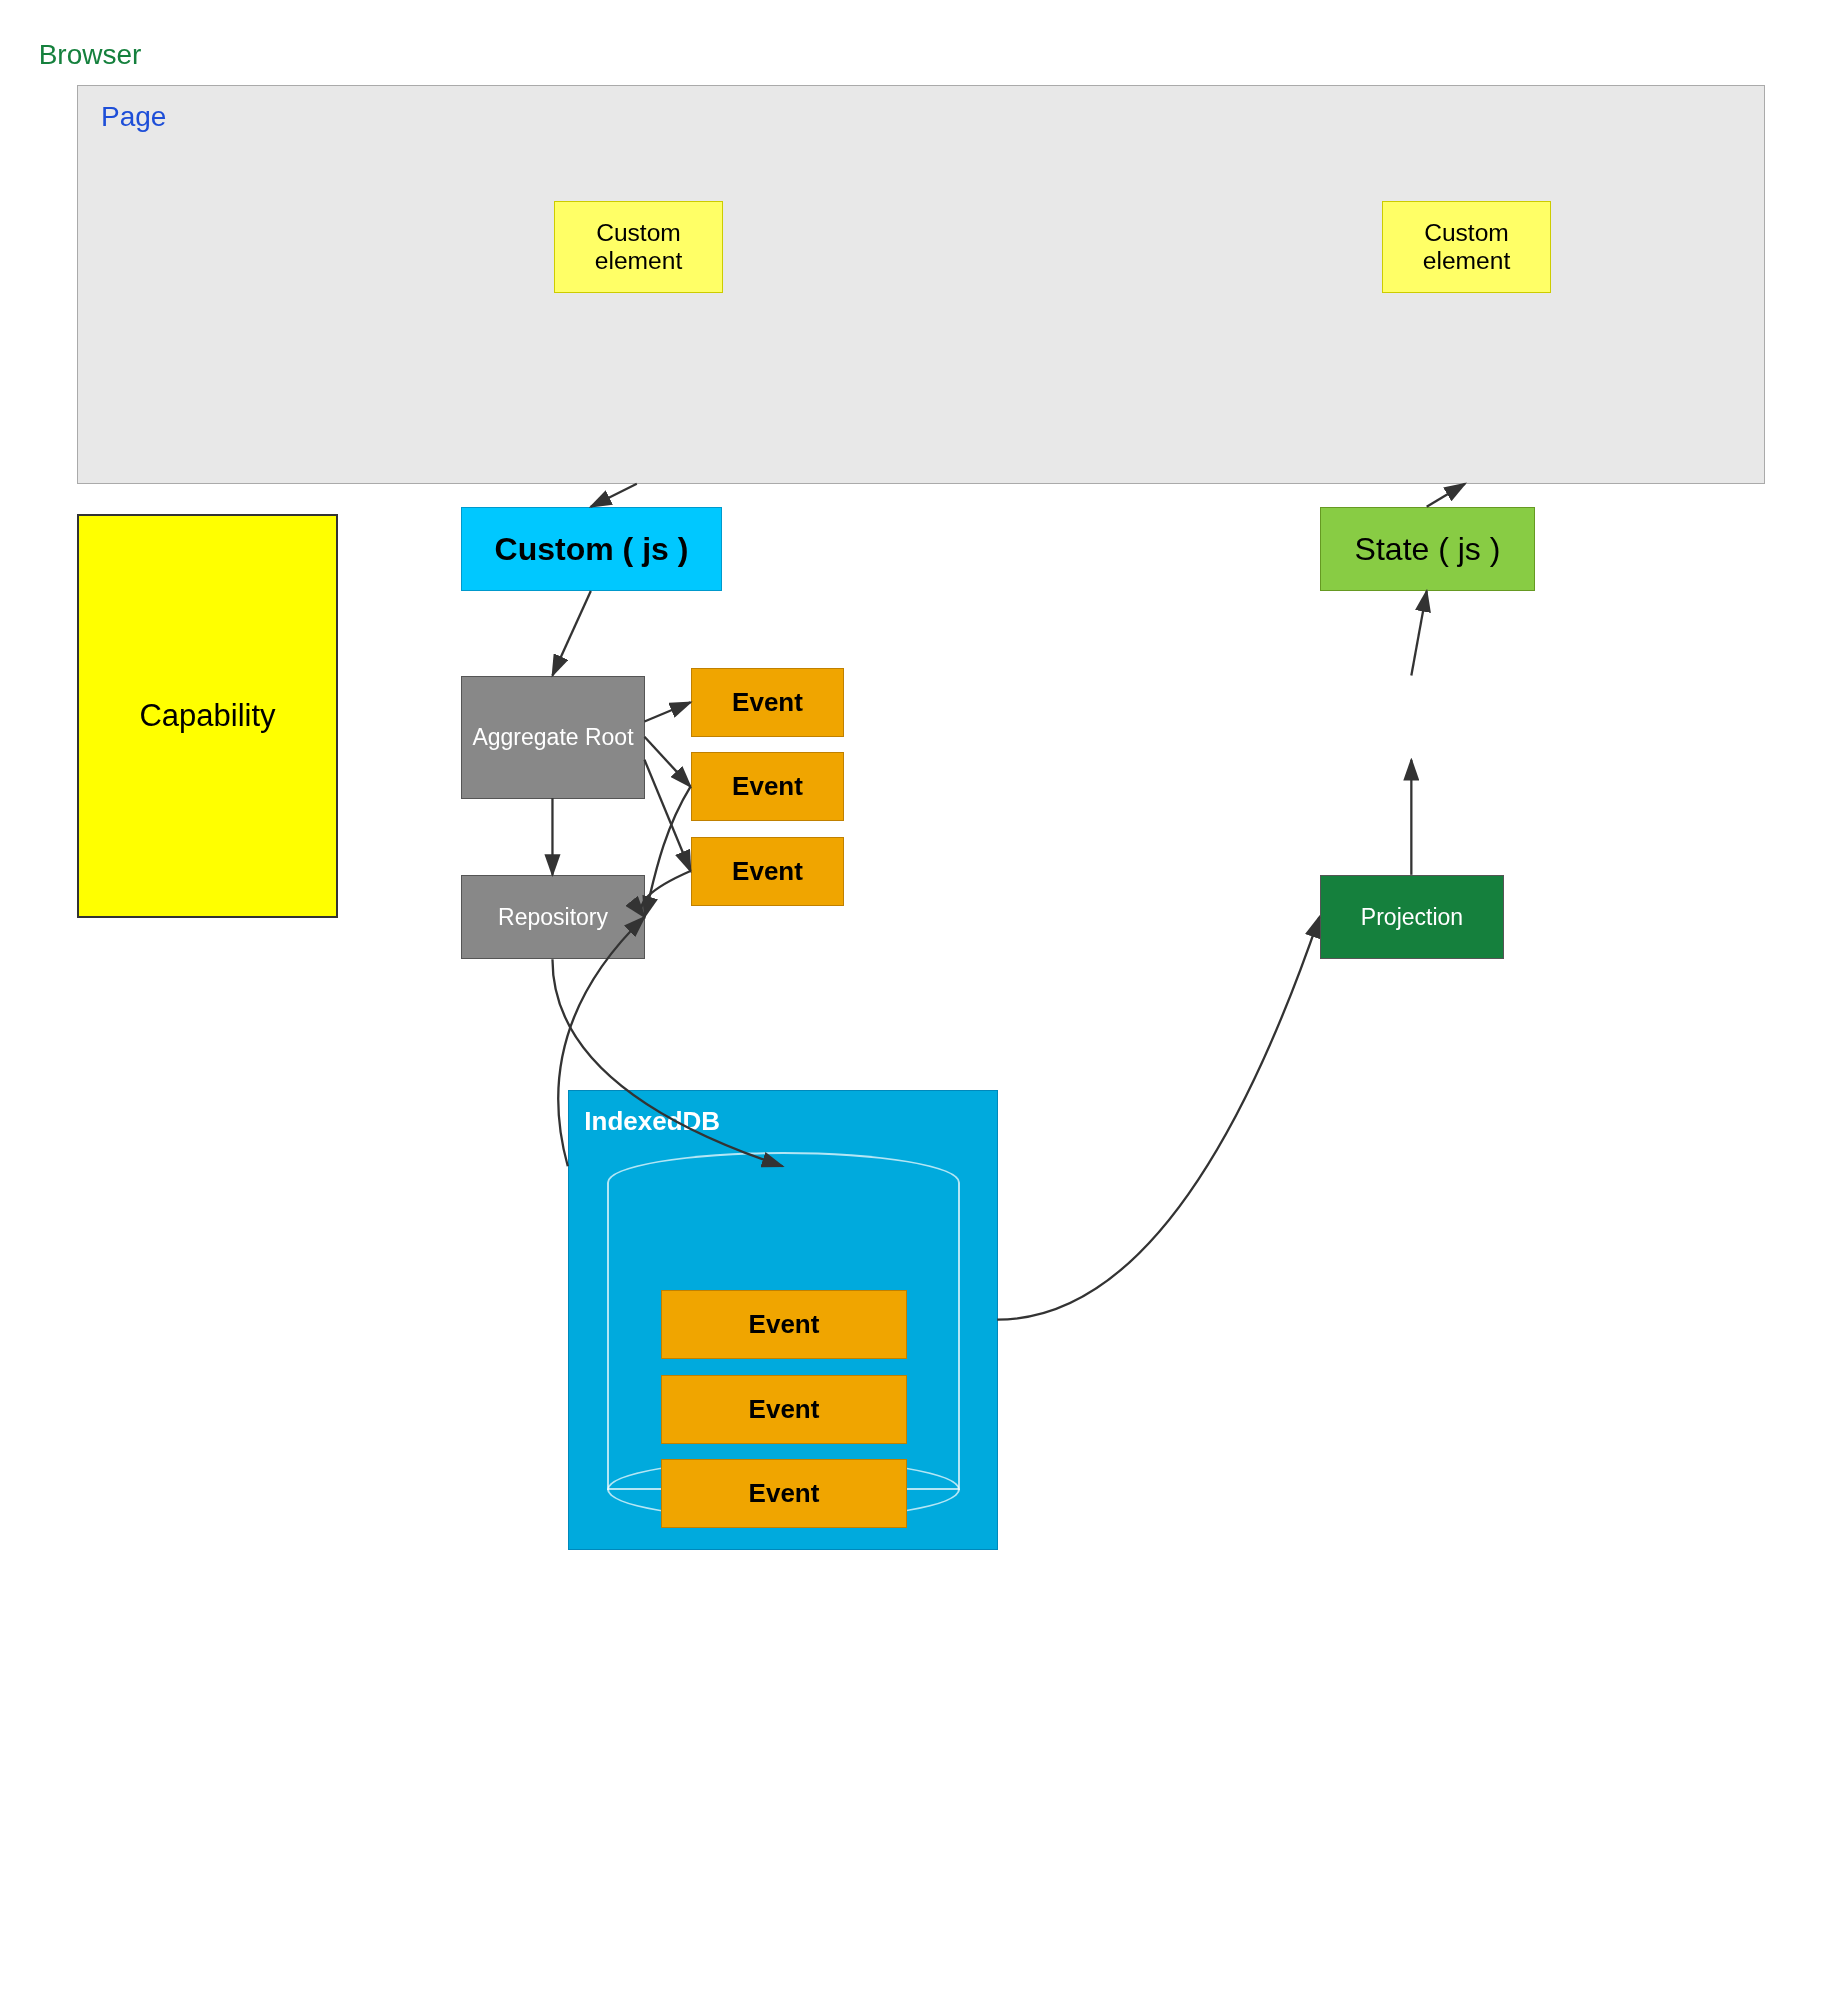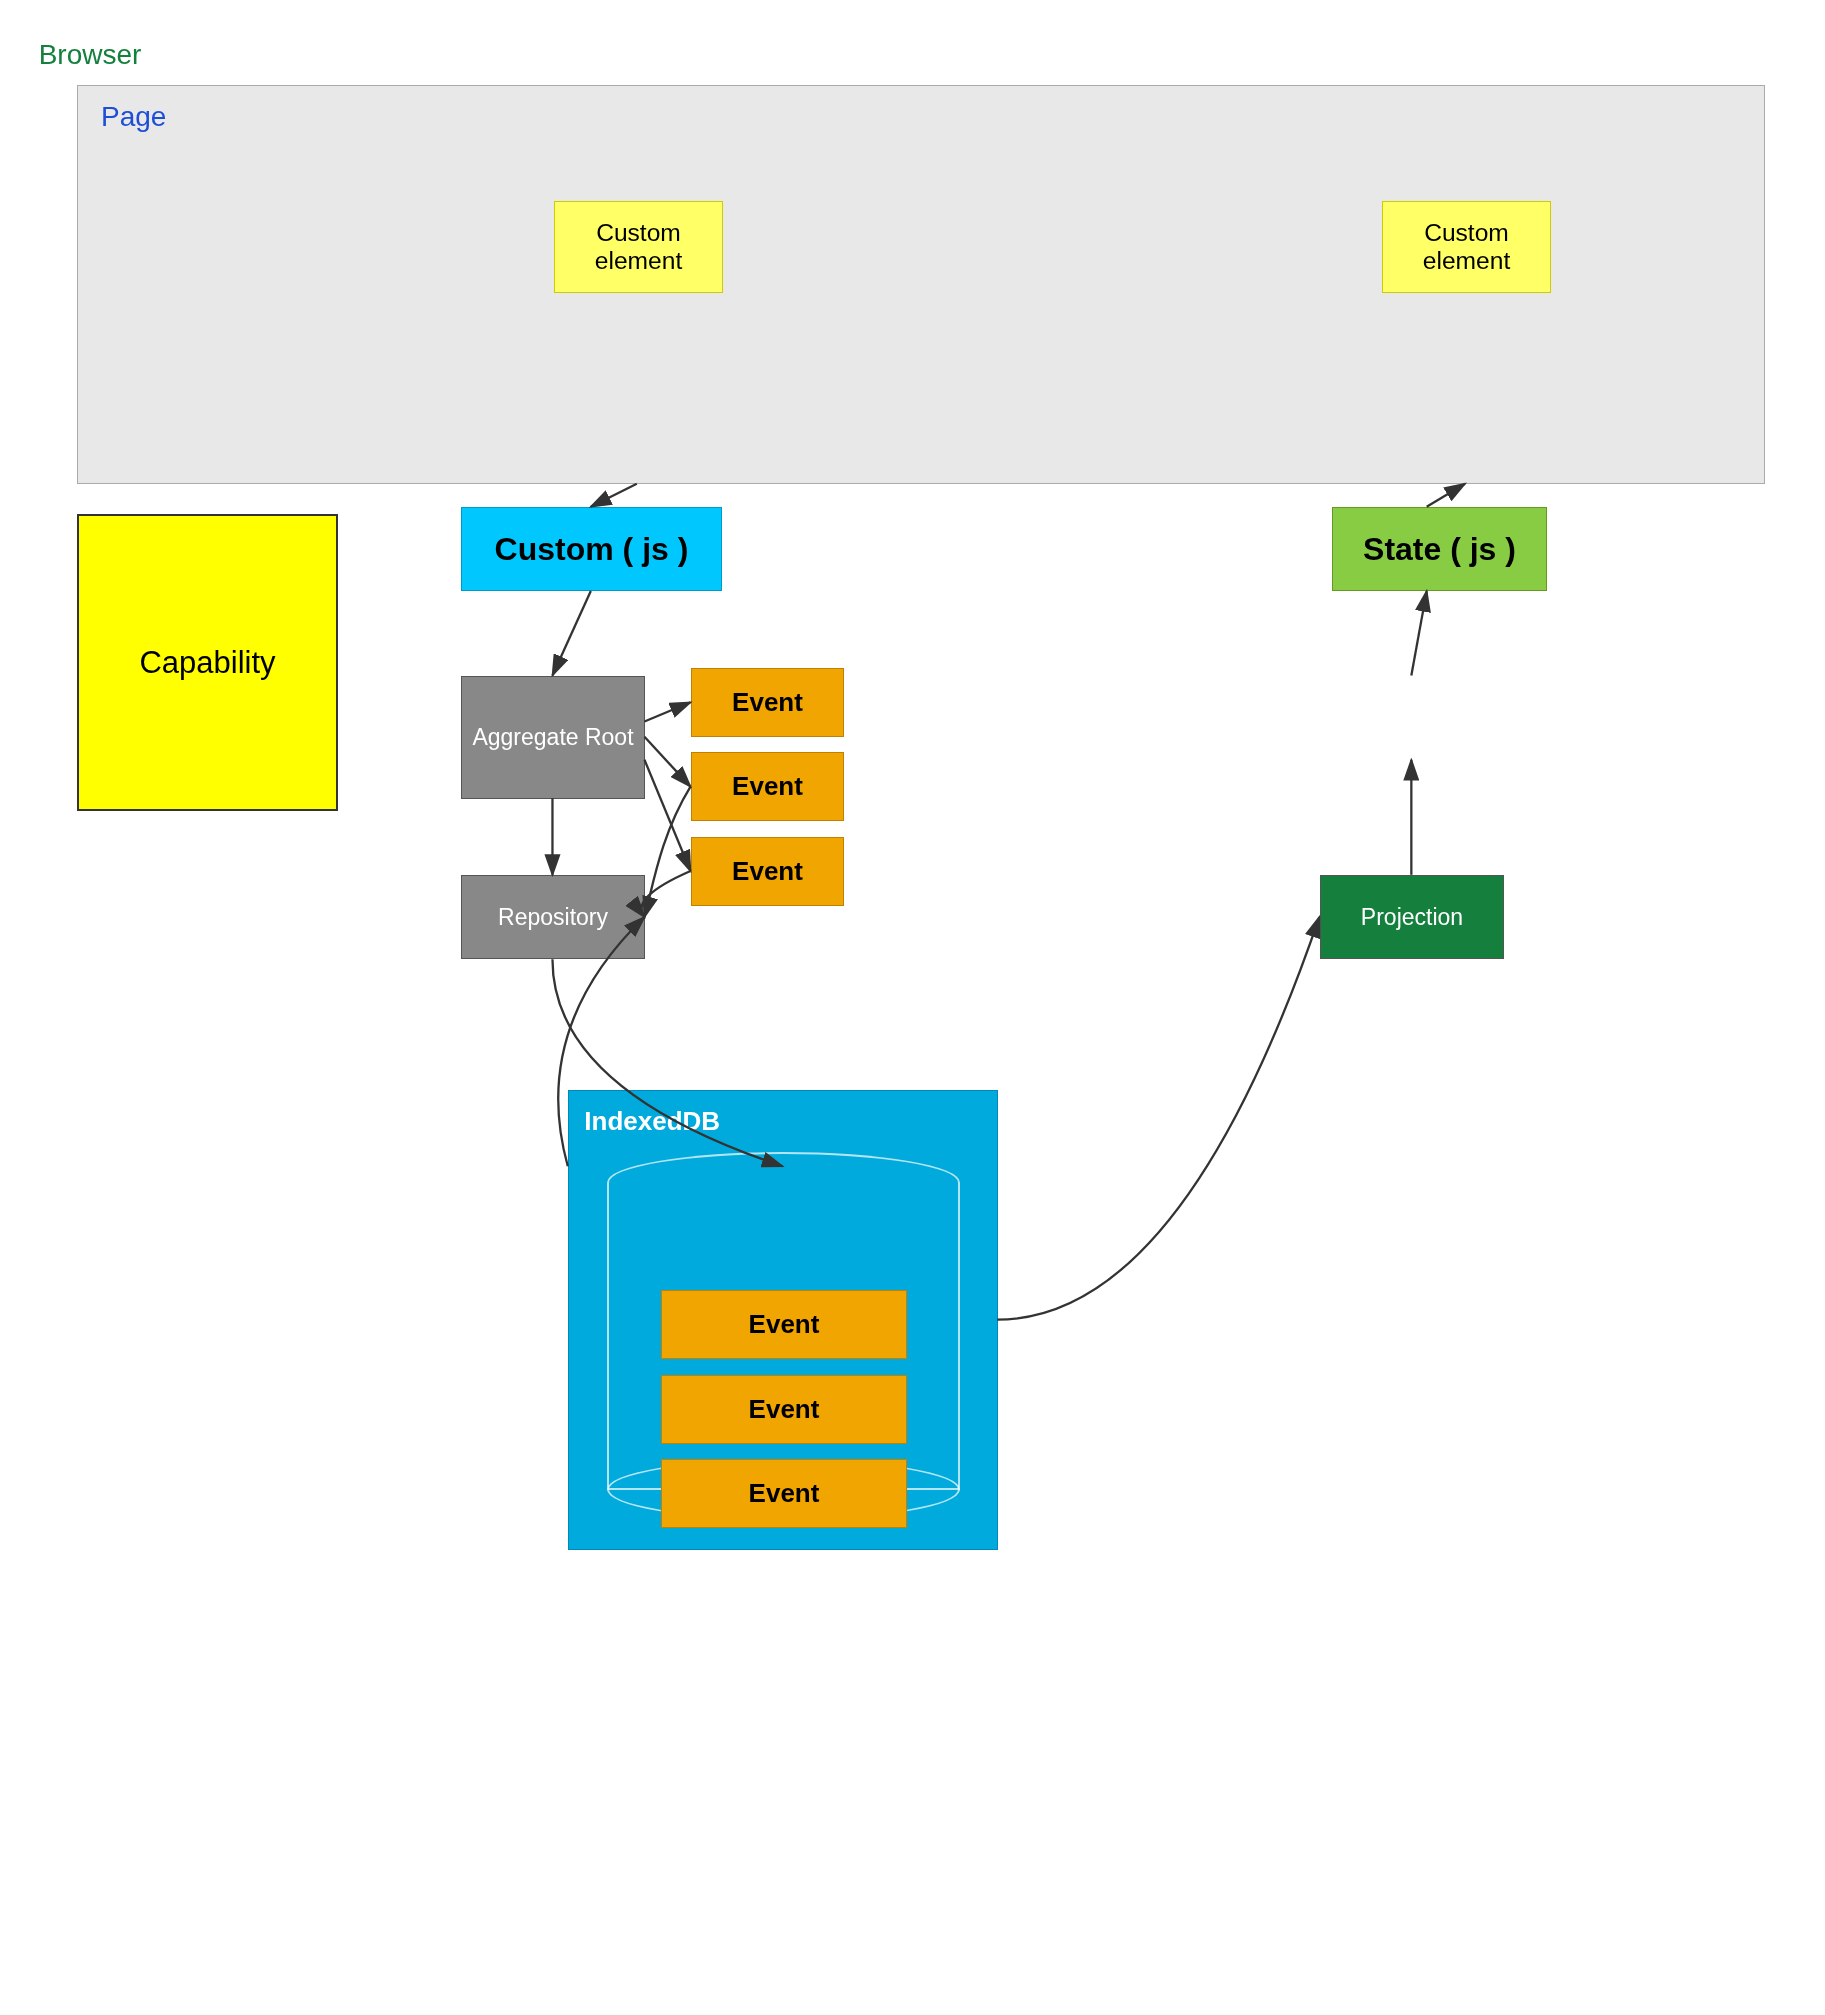--- a/index.html
+++ b/index.html
@@ -76,21 +76,21 @@
       text-align: center;
       font-size: 24.6px;
     }
 
     
     .capability-box {
       position: absolute;
       top: 483px;
       left: 46px;
       width: 261px;
-      height: 297px;
+      height: 404px;
       background: #ffff00;
       border: 2.3px solid #333;
       display: flex;
       align-items: center;
       justify-content: center;
       font-size: 31px;
       text-align: center;
     }
 
     
@@ -115,22 +115,21 @@
       top: 476px;
       left: 1289px;
       width: 215px;
       height: 84px;
       background: #88cc44;
       border: 1.5px solid #669922;
       display: flex;
       align-items: center;
       justify-content: center;
       font-size: 32px;
-      font-weight: bold;
-      margin-left: 12px;
+      font-weight: normal;
     }
 
     
     .aggregate-box {
       position: absolute;
       top: 645px;
       left: 430px;
       width: 184px;
       height: 123px;
       background: #888;

